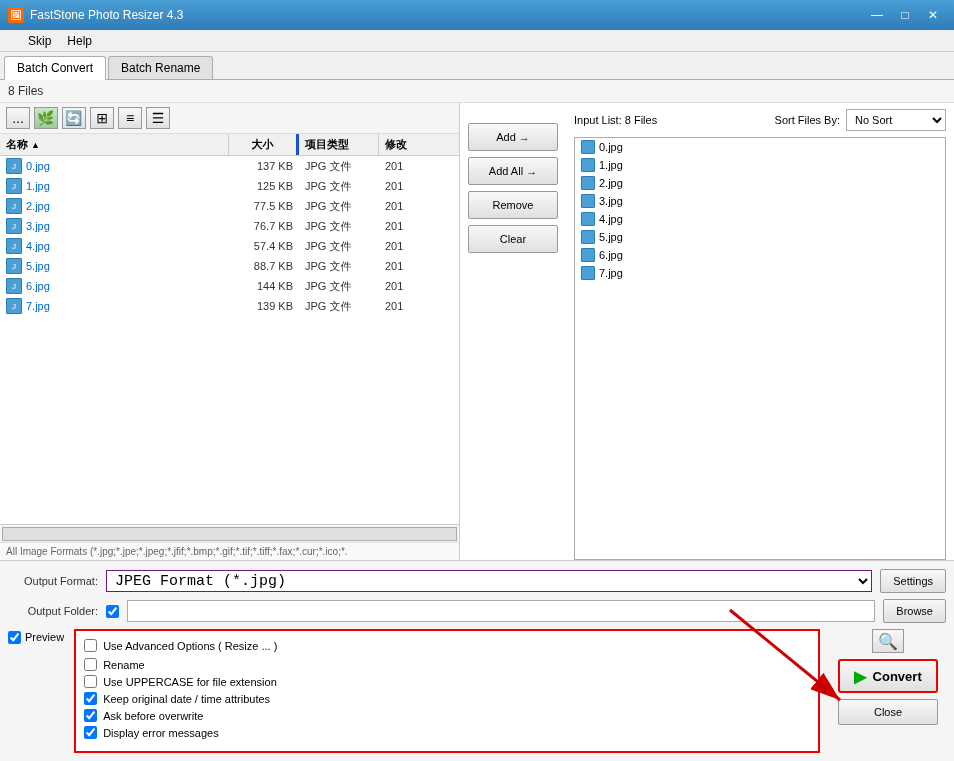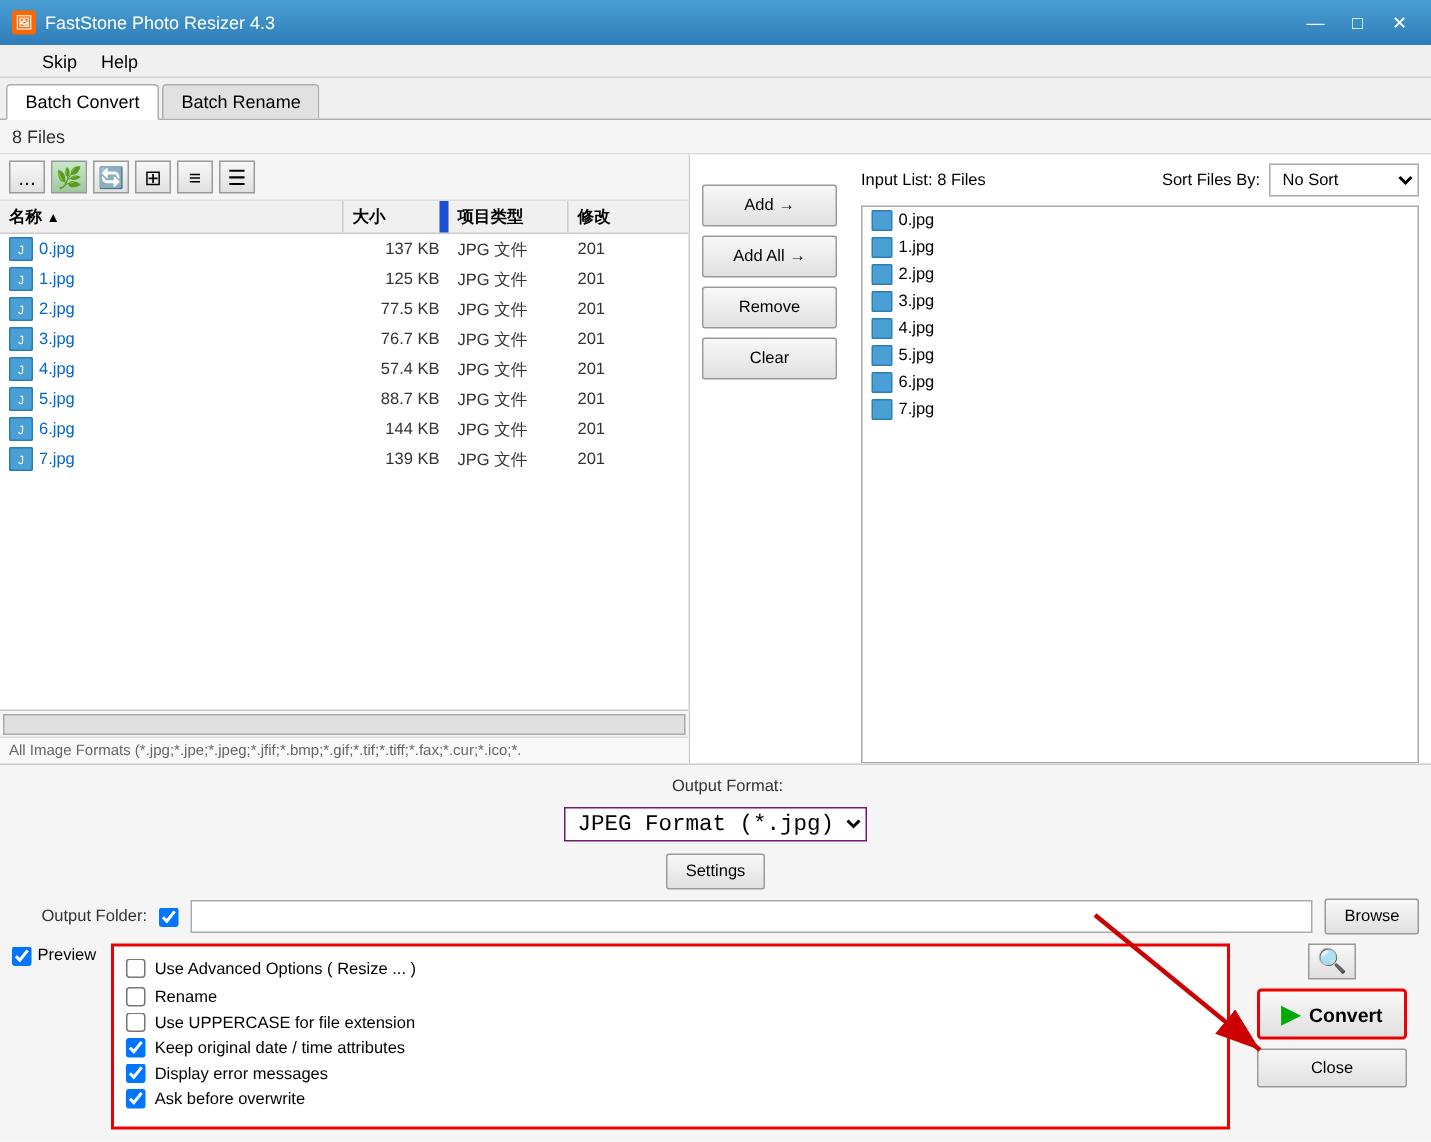--- a/index.html
+++ b/index.html
@@ -174,21 +174,21 @@
     }
     .file-col-name {
       flex: 1;
       padding: 3px 6px;
       border-right: 1px solid #ccc;
       cursor: pointer;
       display: flex;
       align-items: center;
       gap: 3px;
     }
-    .file-col-size { width: 70px; padding: 3px 6px; border-right: 6px solid #1d4ed8; text-align: left; }
+    .file-col-size { width: 70px; padding: 3px 6px; border-right: 3px solid #1d4ed8; text-align: center; }
     .file-col-type { width: 80px; padding: 3px 6px; border-right: 1px solid #ccc; }
     .file-col-date { width: 80px; padding: 3px 6px; }
 
     
     .file-list {
       flex: 1;
       overflow-y: auto;
       overflow-x: hidden;
     }
     .file-row {
@@ -336,21 +336,20 @@
       flex-direction: column;
       gap: 6px;
     }
 
     
     .output-row {
       display: flex;
       align-items: center;
       gap: 8px;
       font-size: 11px;
-      flex-direction: column;
     }
     .output-label { min-width: 90px; text-align: right; color: #333; }
     .output-select {
       flex: 1;
       height: 22px;
       border: 1px solid #701a75;
       font-size: 15px;
       padding: 1px 4px;
       background: white;
       font-family: Liberation Mono, monospace;
@@ -727,25 +726,25 @@
         <div class="adv-check-row">
           <input type="checkbox" style="">
           <span>Use UPPERCASE for file extension</span>
         </div>
         <div class="adv-check-row">
           <input type="checkbox" checked="" style="">
           <span>Keep original date / time attributes</span>
         </div>
         <div class="adv-check-row">
           <input type="checkbox" checked="" style="">
-          <span>Display error messages</span>
+          <span>Ask before overwrite</span>
         </div>
         <div class="adv-check-row">
           <input type="checkbox" checked="" style="">
-          <span>Ask before overwrite</span>
+          <span>Display error messages</span>
         </div>
       </div>
 
       <div class="convert-area">
         <button class="convert-top" title="Preview">🔍</button>
         <button class="convert-btn">
           <span style="color:#00aa00;font-size:16px;">▶</span>
           <span>Convert</span>
         </button>
         <button class="close-bottom-btn">Close</button>

